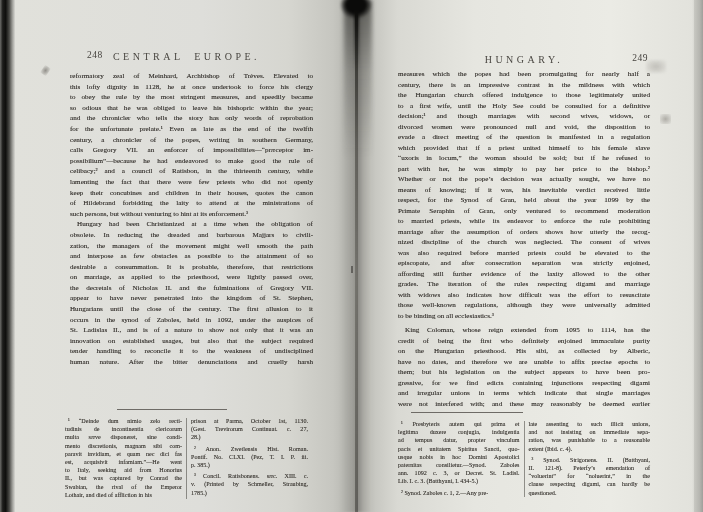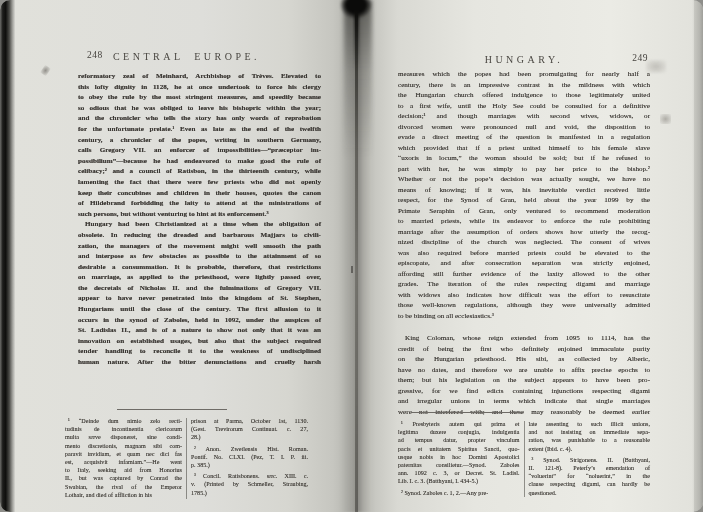--- a/index.html
+++ b/index.html
@@ -1,21 +1,20 @@
 <!DOCTYPE html>
 <html><head>
 <meta charset="utf-8">
 <style>
   html,body { margin:0; padding:0; background:#8e8e8a; }
   .scan {
     position:relative; width:703px; height:512px; overflow:hidden;
     background:#cfcfc9;
     font-family:"Liberation Serif","DejaVu Serif",serif;
     color:#3c3935;
-    border-radius:10px;
   }
   
   .paper-left {
     position:absolute; left:13px; top:0; width:344px; height:512px;
     background:linear-gradient(to right,#e1e1db 0%,#dededa 55%,#d6d6d0 80%,#c6c6c0 93%,#adada7 100%);
   }
   .paper-right {
     position:absolute; left:357px; top:0; width:337px; height:512px;
     background:linear-gradient(to right,#a9a9a3 0%,#c4c4be 4%,#d9d9d3 12%,#e6e6e0 35%,#ebebe5 75%,#e2e2dc 100%);
   }
@@ -66,25 +65,25 @@
   .lp-header { left:65px; top:50px; width:243px; }
   .rp-header { left:398px; top:53px; width:252px; }
   .pagenum { position:absolute; top:0; letter-spacing:0.5px; }
   .pagenum.pl { left:22px; }
   .pagenum.pr { right:2px; }
   .runhead {
     display:block; text-align:center; font-size:10px; letter-spacing:3.5px;
     word-spacing:5px; color:#4a4742; padding-top:1px;
   }
   .textcol { position:absolute; }
-  .lp-text { left:78px; top:71px;  width:243px; font-size:7.1px; line-height:10.6px;font-weight:bold; }
+  .lp-text { left:70px; top:71px;  width:243px; font-size:7.1px; line-height:10.6px; }
   .rp-text { left:398px; top:69px; width:252px; font-size:7.1px; line-height:10.5px; }
   .para { margin:0; }
   .lp-text .para + .para { }
-  .rp-text .para + .para { margin-top:12px; }
+  .rp-text .para + .para { margin-top:4px; }
   .tline { text-align:justify; text-align-last:justify; text-shadow:0 0 0.35px rgba(60,56,50,0.65); }
   .lines .tline:last-child { text-align-last:left; }
   .lines.cont .tline:last-child { text-align-last:justify; }
   .tline.gap { height:3px; }
   .tline:has(+ .tline.gap) { text-align-last:left; }
   
   .fnsep { position:absolute; height:1px; background:#6e6b66; }
   .lp-fnsep { left:117px; top:409px; width:110px; }
   .rp-fnsep { left:411px; top:412px; width:112px; }
   .footnotes { position:absolute; display:flex; font-size:6.1px; line-height:8.2px; color:#45423d; }

